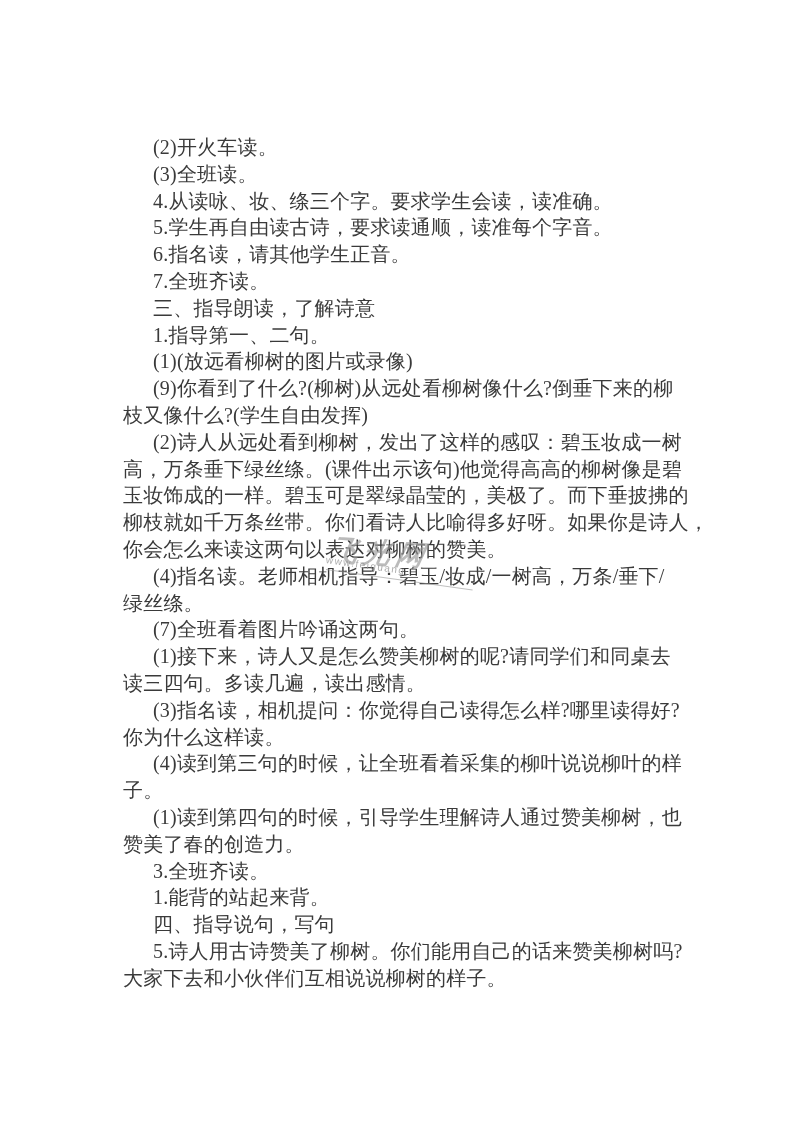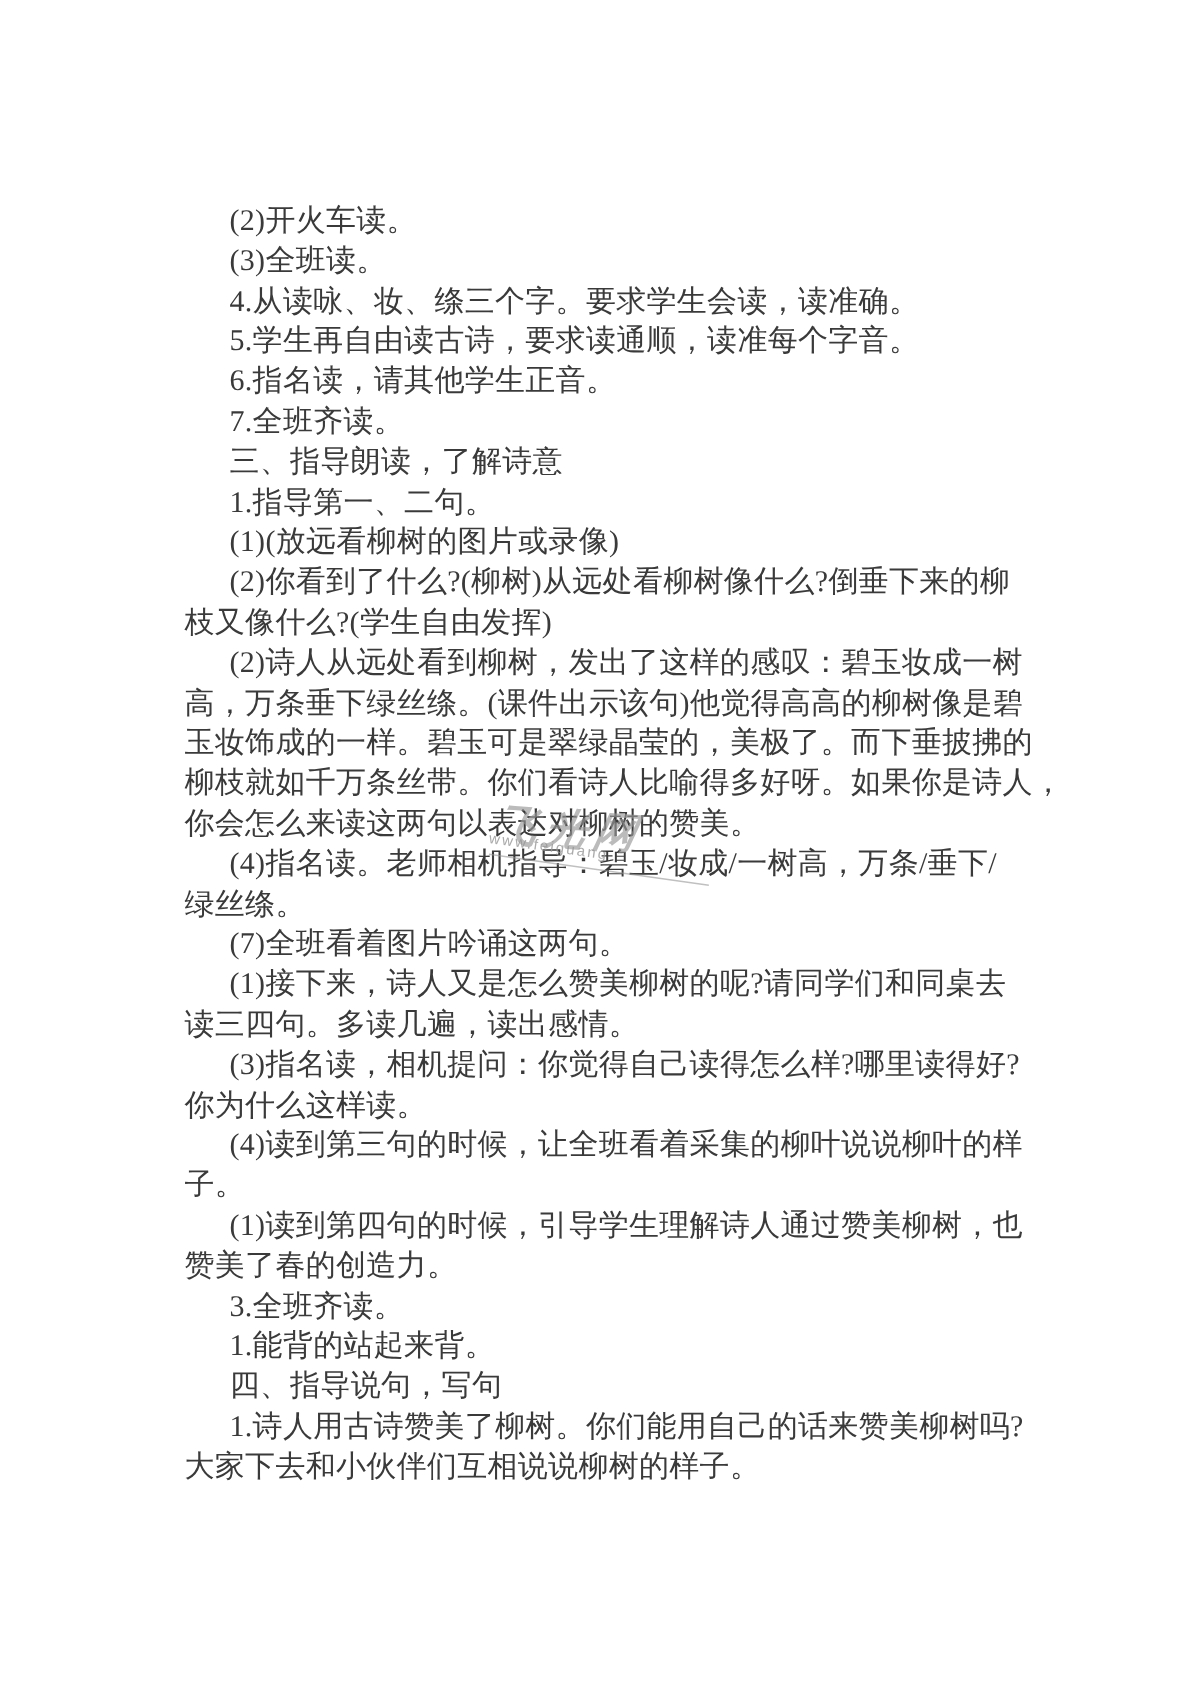--- a/index.html
+++ b/index.html
@@ -78,42 +78,42 @@
   <div class="doc" id="doc">
       <div class="line first">(2)开火车读。</div>
       <div class="line first">(3)全班读。</div>
       <div class="line first">4.从读咏、妆、绦三个字。要求学生会读，读准确。</div>
       <div class="line first">5.学生再自由读古诗，要求读通顺，读准每个字音。</div>
       <div class="line first">6.指名读，请其他学生正音。</div>
       <div class="line first">7.全班齐读。</div>
       <div class="line first">三、指导朗读，了解诗意</div>
       <div class="line first">1.指导第一、二句。</div>
       <div class="line first">(1)(放远看柳树的图片或录像)</div>
-      <div class="line first">(2)你看到了什么?(柳树)从远处看柳树像什么?倒垂下来的柳</div>
+      <div class="line first">(9)你看到了什么?(柳树)从远处看柳树像什么?倒垂下来的柳</div>
       <div class="line">枝又像什么?(学生自由发挥)</div>
       <div class="line first">(2)诗人从远处看到柳树，发出了这样的感叹：碧玉妆成一树</div>
       <div class="line">高，万条垂下绿丝绦。(课件出示该句)他觉得高高的柳树像是碧</div>
       <div class="line">玉妆饰成的一样。碧玉可是翠绿晶莹的，美极了。而下垂披拂的</div>
       <div class="line">柳枝就如千万条丝带。你们看诗人比喻得多好呀。如果你是诗人，</div>
       <div class="line">你会怎么来读这两句以表达对柳树的赞美。</div>
       <div class="line first">(4)指名读。老师相机指导：碧玉/妆成/一树高，万条/垂下/</div>
       <div class="line">绿丝绦。</div>
       <div class="line first">(7)全班看着图片吟诵这两句。</div>
       <div class="line first">(1)接下来，诗人又是怎么赞美柳树的呢?请同学们和同桌去</div>
       <div class="line">读三四句。多读几遍，读出感情。</div>
       <div class="line first">(3)指名读，相机提问：你觉得自己读得怎么样?哪里读得好?</div>
       <div class="line">你为什么这样读。</div>
       <div class="line first">(4)读到第三句的时候，让全班看着采集的柳叶说说柳叶的样</div>
       <div class="line">子。</div>
       <div class="line first">(1)读到第四句的时候，引导学生理解诗人通过赞美柳树，也</div>
       <div class="line">赞美了春的创造力。</div>
       <div class="line first">3.全班齐读。</div>
       <div class="line first">1.能背的站起来背。</div>
       <div class="line first">四、指导说句，写句</div>
-      <div class="line first">1.诗人用古诗赞美了柳树。你们能用自己的话来赞美柳树吗?</div>
+      <div class="line first">5.诗人用古诗赞美了柳树。你们能用自己的话来赞美柳树吗?</div>
       <div class="line">大家下去和小伙伴们互相说说柳树的样子。</div>
     </div>
   <div class="watermark">
     <div class="wm-logo">飞光网</div>
     <div class="wm-url">www.feiguang</div>
     <div class="wm-line"></div>
   </div>
 </div>
 
 </body></html>

